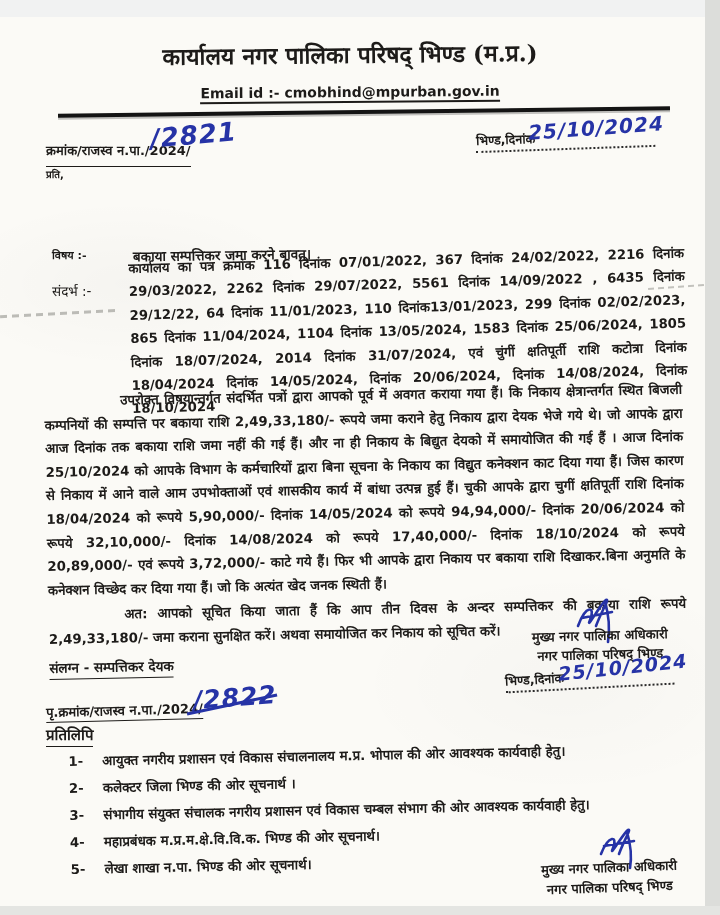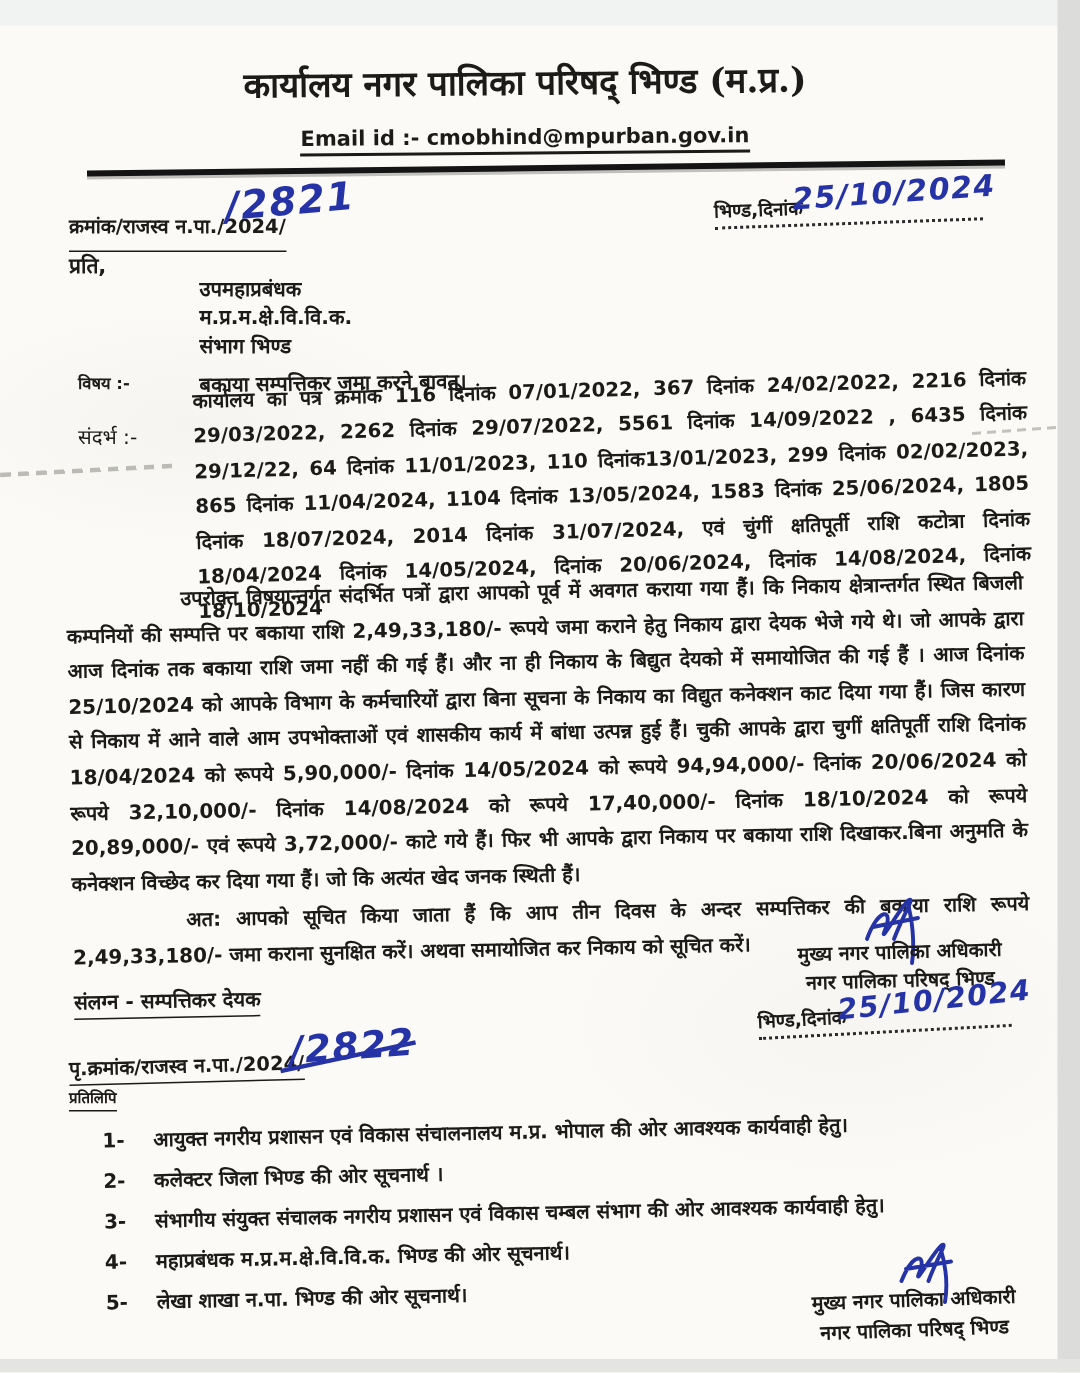--- a/index.html
+++ b/index.html
@@ -21,21 +21,21 @@
   .email{left:20px;top:84px;width:660px;text-align:center;font-size:14px;font-weight:bold;transform:rotate(-0.5deg);}
   .email span{border-bottom:2px solid #1d1b19;padding-bottom:1px;}
   .rule{left:58px;top:110px;width:612px;height:4px;background:#141414;transform:rotate(-0.7deg);
     box-shadow:0 2px 0 rgba(20,20,20,0.25);}
   .refno{left:46px;top:141px;font-size:13px;font-weight:bold;}
   .refno .lbl{border-bottom:1.5px solid #1d1b19;padding-bottom:8px;}
   .hw-refno{left:150px;top:120px;font-size:26px;transform:rotate(-5deg);}
   .date-top{left:476px;top:129px;font-size:12.5px;font-weight:bold;transform:rotate(-2deg);}
   .date-top .lbl{border-bottom:2px dotted #2a2a2a;padding-bottom:3px;padding-right:120px;}
   .hw-date-top{left:528px;top:116px;font-size:20px;transform:rotate(-4deg);}
-  .prati{left:46px;top:167px;font-size:14px;font-weight:bold;}
+  .prati{left:46px;top:167px;font-size:10px;font-weight:bold;}
   .addressee{left:133px;top:184px;font-size:13.5px;font-weight:bold;line-height:19px;}
   .subj-lbl{left:52px;top:247px;font-size:11px;font-weight:bold;}
   .subj-txt{left:133px;top:246px;font-size:13.5px;font-weight:bold;transform:rotate(-0.8deg);}
   .ref-lbl{left:52px;top:282px;font-size:13.5px;font-weight:normal;}
   .ref-txt{left:128px;top:257px;width:556px;font-size:13.2px;line-height:23.4px;
     text-align:justify;transform:rotate(-1.6deg);transform-origin:0 0;font-weight:bold;}
   .body-block{left:44px;top:390px;width:638px;transform:rotate(-1.1deg);transform-origin:0 0;}
   .body-block p{margin:0;font-size:13.3px;line-height:23.6px;text-align:justify;
     text-indent:76px;font-weight:bold;}
   .body-block p.p2{margin-top:2px;}
@@ -44,21 +44,21 @@
   .sig1{left:500px;top:626px;width:200px;text-align:center;font-size:13px;font-weight:bold;
     line-height:19px;transform:rotate(-1.5deg);}
   .sig1-date{left:505px;top:668px;font-size:12.5px;font-weight:bold;transform:rotate(-3deg);}
   .sig1-date .lbl{border-bottom:2px dotted #2a2a2a;padding-bottom:3px;padding-right:110px;}
   .hw-date-sig{left:558px;top:656px;font-size:19px;transform:rotate(-6deg);}
   .scribble{position:absolute;}
   .prno{left:46px;top:701px;font-size:13px;font-weight:bold;transform:rotate(-1.5deg);}
   .prno .lbl{border-bottom:1.5px solid #1d1b19;padding-bottom:2px;}
   .hw-prno{left:193px;top:683px;font-size:25px;transform:rotate(-4deg);}
   .hw-strike{left:186px;top:703px;width:92px;height:2.5px;background:#2633a6;transform:rotate(-12deg);}
-  .pratilipi{left:46px;top:724px;font-size:10px;font-weight:bold;}
+  .pratilipi{left:46px;top:724px;font-size:15px;font-weight:bold;}
   .pratilipi span{border-bottom:1.8px solid #1d1b19;padding-bottom:2px;}
   .copylist{left:68px;top:748px;width:612px;transform:rotate(-1.2deg);transform-origin:0 0;}
   .copy-row{display:flex;gap:12px;font-size:13.3px;font-weight:bold;line-height:27px;}
   .copy-num{min-width:22px;}
   .sig2{left:512px;top:858px;width:195px;text-align:center;font-size:13px;font-weight:bold;
     line-height:20px;transform:rotate(-2deg);}
   .artifact1{left:0px;top:312px;width:120px;height:3px;opacity:.55;transform:rotate(-3deg);
     background:repeating-linear-gradient(90deg,#8a8a84 0 7px,transparent 7px 12px);}
   .artifact2{left:648px;top:286px;width:56px;height:2px;opacity:.5;transform:rotate(-4deg);
     background:repeating-linear-gradient(90deg,#8a8a84 0 6px,transparent 6px 10px);}
@@ -86,25 +86,20 @@
     <span class="lbl">क्रमांक/राजस्व न.पा./2024/</span>
   </div>
   <div class="abs hw hw-refno">/2821</div>
 
   <div class="abs date-top">
     <span class="lbl">भिण्ड,दिनांक</span>
   </div>
   <div class="abs hw hw-date-top">25/10/2024</div>
 
   <div class="abs prati">प्रति,</div>
-  <div class="abs addressee">
-    <div>उपमहाप्रबंधक</div>
-    <div>म.प्र.म.क्षे.वि.वि.क.</div>
-    <div>संभाग भिण्ड</div>
-  </div>
 
   <div class="abs subj-lbl">विषय :-</div>
   <div class="abs subj-txt">बकाया सम्पत्तिकर जमा करने बावत्।</div>
 
   <div class="abs ref-lbl">संदर्भ :-</div>
   <div class="abs ref-txt">कार्यालय का पत्र क्रमांक 116 दिनांक 07/01/2022, 367 दिनांक 24/02/2022, 2216 दिनांक 29/03/2022, 2262 दिनांक 29/07/2022, 5561 दिनांक 14/09/2022 , 6435 दिनांक 29/12/22, 64 दिनांक 11/01/2023, 110 दिनांक13/01/2023, 299 दिनांक 02/02/2023, 865 दिनांक 11/04/2024, 1104 दिनांक 13/05/2024, 1583 दिनांक 25/06/2024, 1805 दिनांक 18/07/2024, 2014 दिनांक 31/07/2024, एवं चुंगीं क्षतिपूर्ती राशि कटोत्रा दिनांक 18/04/2024 दिनांक 14/05/2024, दिनांक 20/06/2024, दिनांक 14/08/2024, दिनांक 18/10/2024</div>
 
   <div class="abs artifact1"></div>
   <div class="abs artifact2"></div>
 

